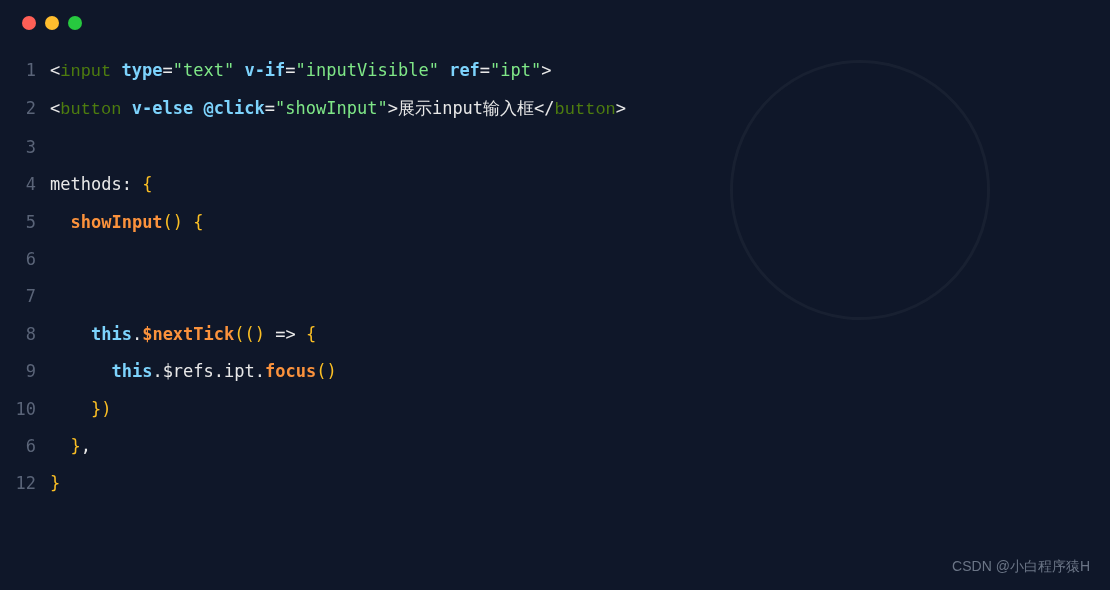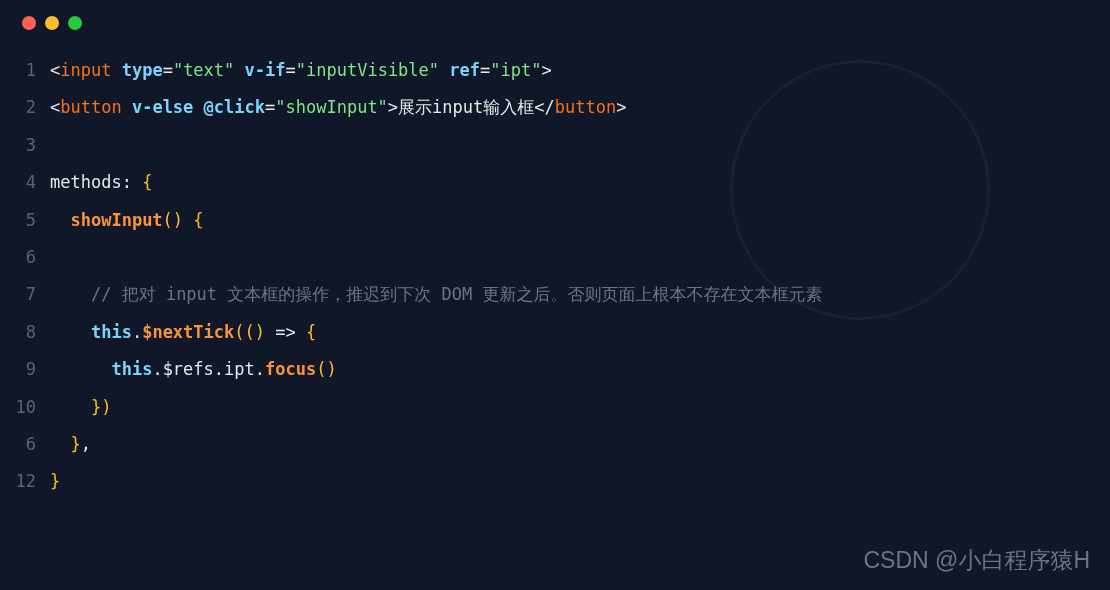--- a/index.html
+++ b/index.html
@@ -48,27 +48,27 @@
     .line-content {
       white-space: pre;
       color: #e8e8e8;
     }
     .tok-white { color: #e8e8e8; }
     .tok-cyan { color: #7dd3fc; font-weight: bold; }
     .tok-green { color: #7fe787; }
     .tok-yellow { color: #fbbf24; }
     .tok-orange { color: #fb923c; font-weight: bold; }
     .tok-comment { color: #6b7586; }
-    .tok-red { color: #f97316; }
+    .tok-red { color: #4d7c0f; font-family: Liberation Mono, monospace; }
     .watermark {
       position: absolute;
       bottom: 14px;
       right: 20px;
       color: #6b7586;
-      font-size: 23px;
+      font-size: 14px;
       font-family: sans-serif;
     }
     .bg-logo {
       position: absolute;
       right: 120px;
       top: 60px;
       width: 260px;
       height: 260px;
       opacity: 0.04;
       border-radius: 50%;
@@ -107,21 +107,21 @@
     </div>
     <div class="code-line">
       <span class="line-number">5</span>
       <span class="line-content"><span class="tok-white">  </span><span class="tok-orange">showInput</span><span class="tok-yellow">()</span><span class="tok-white"> </span><span class="tok-yellow">{</span></span>
     </div>
     <div class="code-line">
       <span class="line-number">6</span>
     </div>
     <div class="code-line">
       <span class="line-number">7</span>
-      <span class="line-content"><span class="tok-white">    </span><span class="tok-comment">// 把对 input 文本框的操作，推迟到下次 DOM 更新之后。否则页面上根本不存在文本框元素</span></span>
+      <span class="line-content"><span class="tok-white">    </span></span>
     </div>
     <div class="code-line">
       <span class="line-number">8</span>
       <span class="line-content"><span class="tok-white">    </span><span class="tok-cyan">this</span><span class="tok-white">.</span><span class="tok-orange">$nextTick</span><span class="tok-yellow">((</span><span class="tok-yellow">)</span><span class="tok-white"> =&gt; </span><span class="tok-yellow">{</span></span>
     </div>
     <div class="code-line">
       <span class="line-number">9</span>
       <span class="line-content"><span class="tok-white">      </span><span class="tok-cyan">this</span><span class="tok-white">.</span><span class="tok-white">$refs</span><span class="tok-white">.</span><span class="tok-white">ipt</span><span class="tok-white">.</span><span class="tok-orange">focus</span><span class="tok-yellow">()</span></span>
     </div>
     <div class="code-line">

